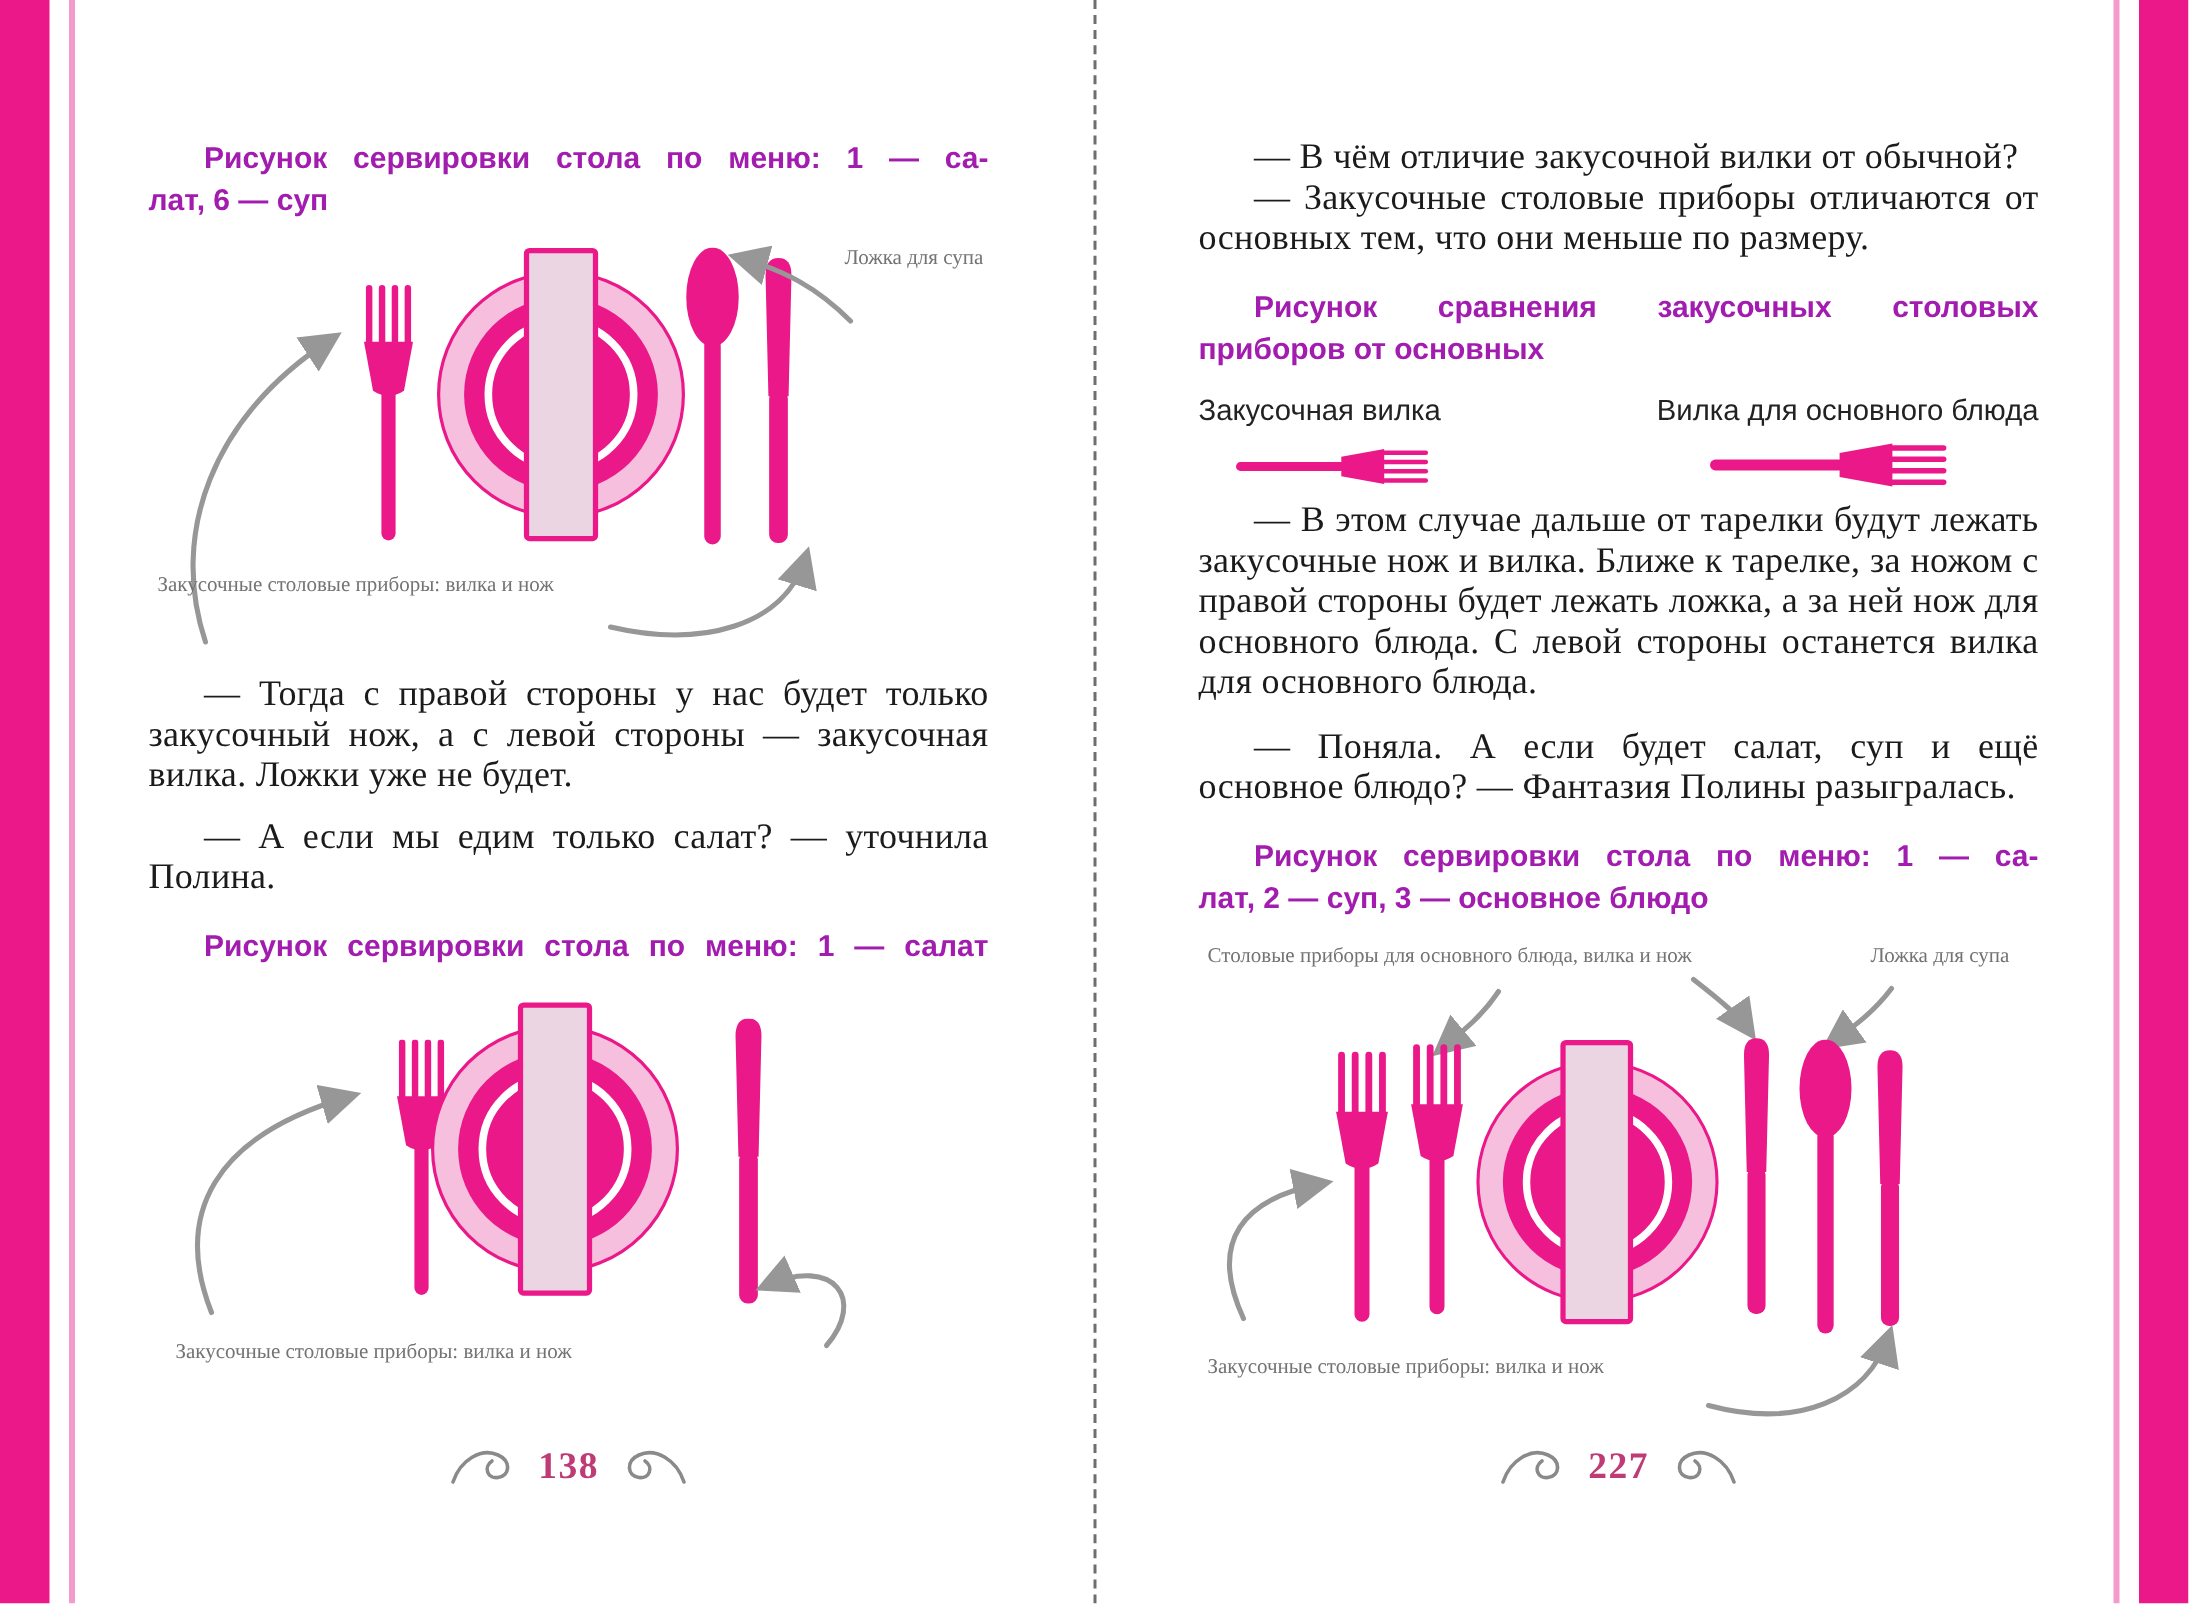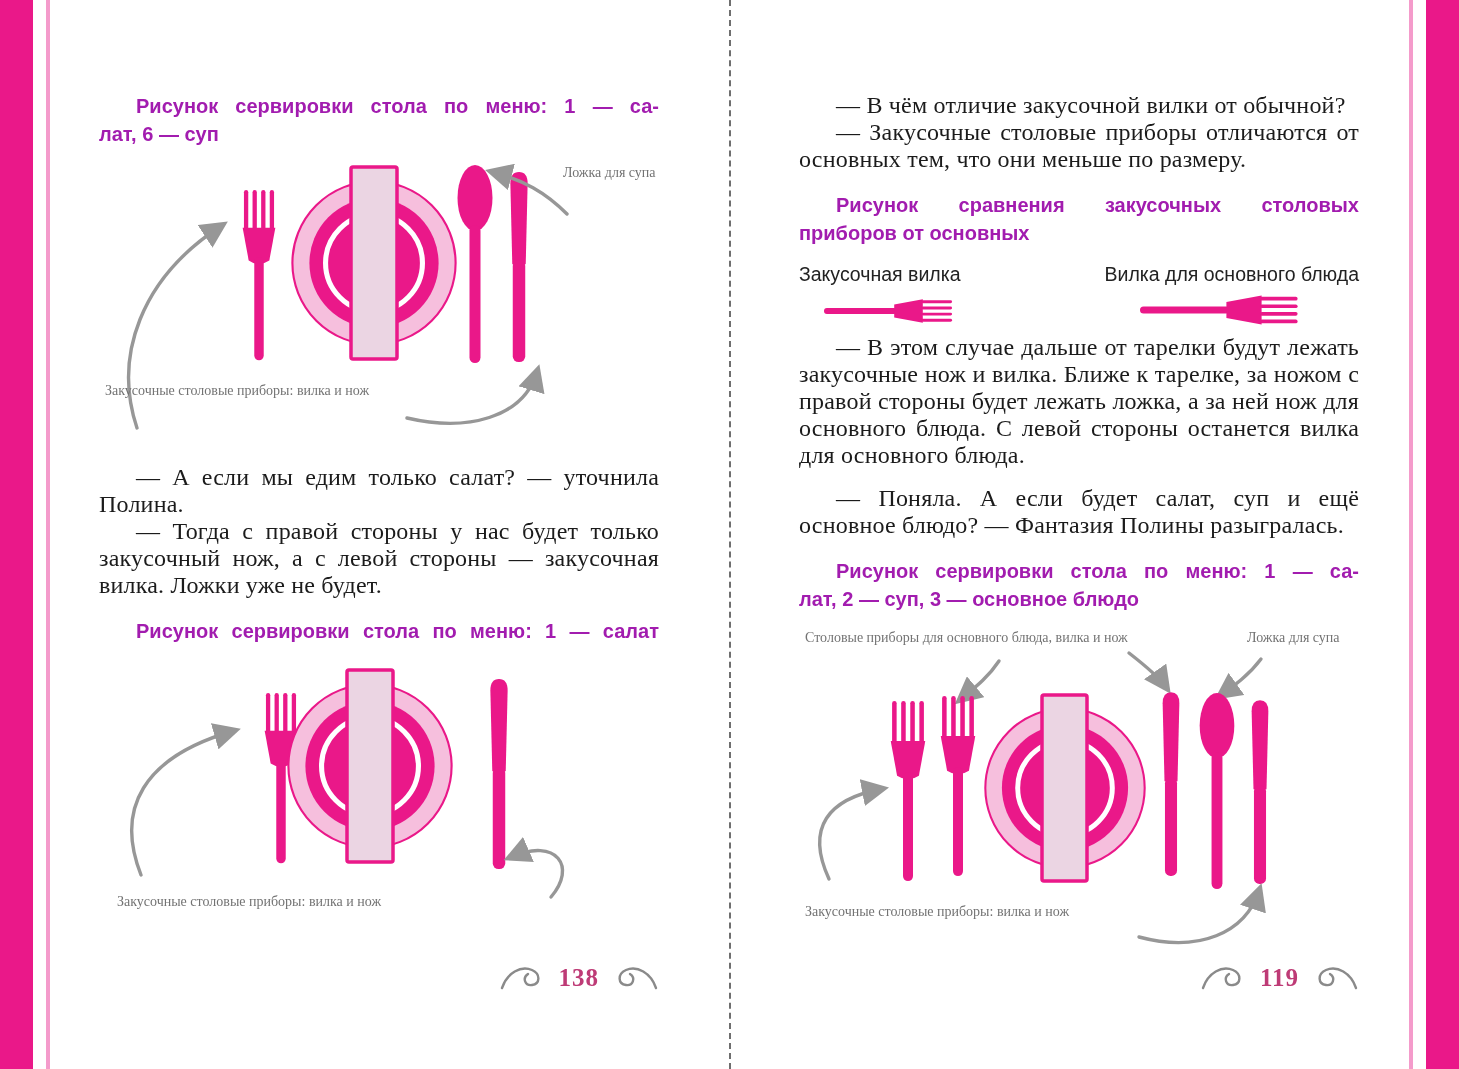--- a/index.html
+++ b/index.html
@@ -36,21 +36,21 @@
   .plate-body { fill:var(--accent,#EA1889); }
   .plate-ring { fill:none; stroke:#ffffff; stroke-width:6; }
   .napkin { fill:var(--napkin,#EBD5E3); stroke:var(--accent,#EA1889); stroke-width:3.5; }
   .arrow { fill:none; stroke:var(--arrow,#979797); stroke-width:3.4; stroke-linecap:round; }
   .ah { fill:var(--arrow,#979797); }
 
   .compare-labels { display:flex; justify-content:space-between; font-family:"Liberation Sans", sans-serif; font-size:19.5px; line-height:27px; color:#222; }
   .compare-forks { position:relative; height:46px; }
   .compare-forks svg { position:absolute; }
 
-  .page-footer { display:flex; align-items:center; justify-content:flex-end; gap:14px; height:34px; }
+  .page-footer { display:flex; align-items:center; justify-content:center; gap:14px; height:34px; }
   .page-num { font-weight:bold; font-size:25px; letter-spacing:1px; color:var(--page_number,#BE3B76); }
   .flourish { stroke:#8a8a8a; stroke-width:2.4; fill:none; stroke-linecap:round; }
 
   .mt8{margin-top:8px;} .mt10{margin-top:10px;} .mt12{margin-top:12px;} .mt14{margin-top:14px;}
   .mt16{margin-top:16px;} .mt18{margin-top:18px;} .mt22{margin-top:18px;}
 </style>
 </head>
 <body>
 
 <svg width="0" height="0" style="position:absolute" aria-hidden="true">
@@ -111,22 +111,22 @@
       <rect class="napkin" x="252" y="7" width="46" height="192" rx="2"></rect>
       <use href="#spoon-v" x="356" y="5" width="40" height="200"></use>
       <use href="#knife-v" x="406" y="12" width="28" height="192"></use>
       <path class="arrow" d="M468,54 C446,32 424,20 394,12" marker-end="url(#ah)"></path>
       <path class="arrow" d="M308,258 C368,272 424,258 438,212" marker-end="url(#ah)"></path>
     </svg>
     <div class="fig-label" style="left:464px; top:0; width:96px">Ложка для супа</div>
     <div class="fig-label" style="left:6px; top:218px; width:310px">Закусочные столовые приборы: вилка и нож</div>
   </div>
 
+  <p class="body-para">— Тогда с правой стороны у нас будет только закусочный нож, а с левой стороны — закусочная вилка. Ложки уже не будет.</p>
   <p class="body-para mt14">— А если мы едим только салат? — уточнила Полина.</p>
-  <p class="body-para">— Тогда с правой стороны у нас будет только закусочный нож, а с левой стороны — закусочная вилка. Ложки уже не будет.</p>
 
   <div class="heading mt22">
     <div class="h-line indent stretch">Рисунок сервировки стола по меню: 1 — салат</div>
   </div>
 
   <div class="fig mt16" style="height:292px">
     <svg class="scene" viewBox="0 0 560 292">
       <path class="arrow" d="M42,214 C16,148 44,96 134,70" marker-end="url(#ah)"></path>
       <use href="#fork-v" x="160" y="32" width="44" height="172"></use>
       <use href="#plate" x="186" y="20" width="170" height="170"></use>
@@ -200,20 +200,20 @@
     </svg>
     <div class="fig-label" style="left:6px; top:2px; width:330px">Столовые приборы для основного блюда, вилка и нож</div>
     <div class="fig-label" style="left:448px; top:2px; width:96px">Ложка для супа</div>
     <div class="fig-label" style="left:6px; top:276px; width:310px">Закусочные столовые приборы: вилка и нож</div>
   </div>
 
   <div class="page-footer">
     <svg class="flourish" width="46" height="30" viewBox="0 0 46 30">
       <path d="M3,25 C8,10 22,2 33,7 C42,11 41,21 33,22 C26,23 23,15 29,11"></path>
     </svg>
-    <span class="page-num">119</span>
+    <span class="page-num">227</span>
     <svg class="flourish" width="46" height="30" viewBox="0 0 46 30">
       <g transform="translate(46,0) scale(-1,1)">
           <path d="M3,25 C8,10 22,2 33,7 C42,11 41,21 33,22 C26,23 23,15 29,11"></path>
         </g>
     </svg>
   </div>
 </div>
 
 </body></html>

